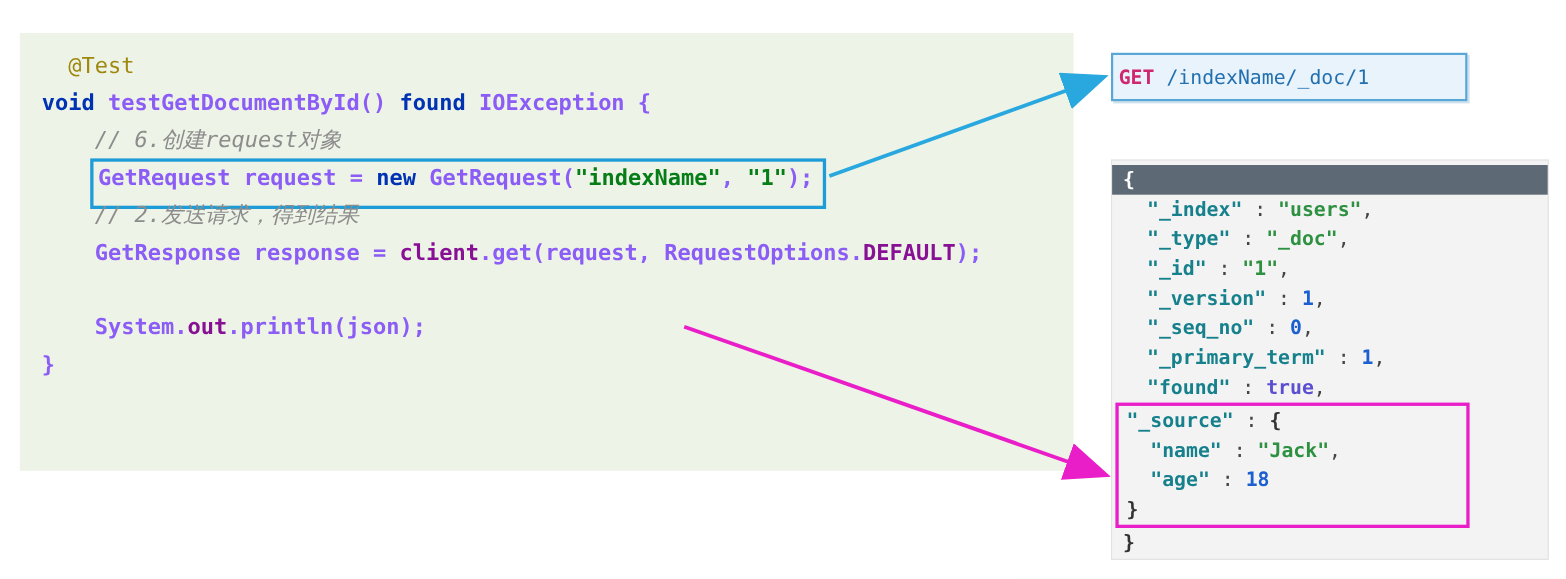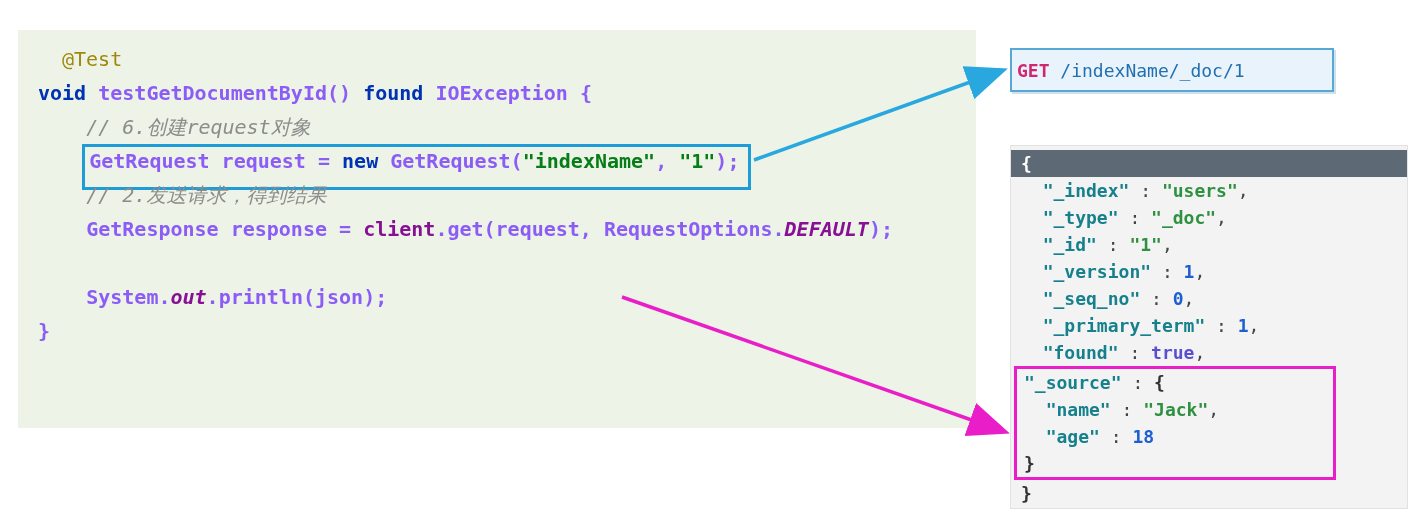--- a/index.html
+++ b/index.html
@@ -17,21 +17,21 @@
             margin-left:-4px; line-height:28px; }
   .box-blue{ border-color:var(--box_blue); }
   .box-magenta{ border-color:var(--box_magenta); }
 
   .tk-pl { color:#8b5cf6;font-weight:bold; }
   .tk-kw { color:var(--keyword); font-weight:bold; }
   .tk-ann{ color:var(--annotation);margin-left:24px; }
   .tk-cm { color:var(--comment); font-style:italic; }
   .tk-str{ color:var(--string); font-weight:bold; }
   .tk-fld{ color:var(--field); font-weight:bold;margin-top:40px; }
-  .tk-stf{ color:var(--field); font-weight:bold; font-style:italic; }
+  .tk-stf{ color:var(--field); font-weight:bold; }
 
   
   .request-box{
     position:absolute; left:1010px; top:48px; width:324px; height:44px;
     background:var(--request_bg); border:2px solid var(--request_border);
     display:flex; align-items:center; padding-left:5px;
     font-size:18px; white-space:pre;
     box-shadow:2px 2px 0 rgba(120,170,205,.35);
   }
   .tk-method{ color:var(--request_method); font-weight:bold; }

